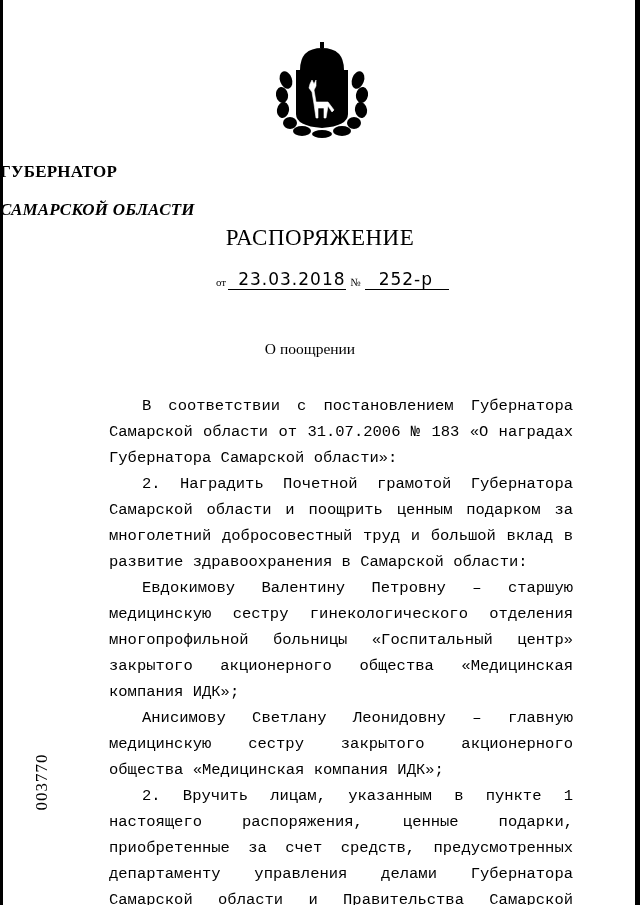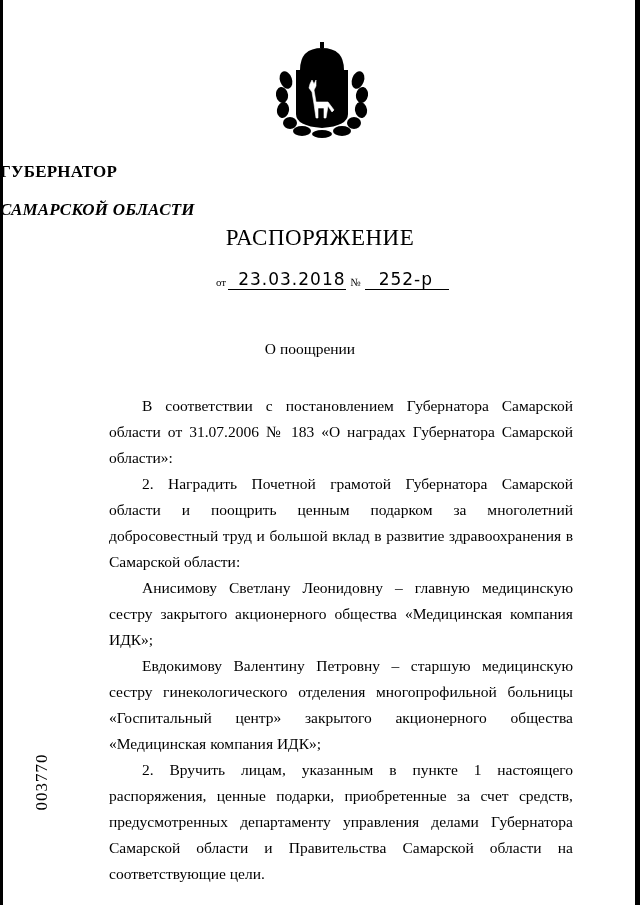--- a/index.html
+++ b/index.html
@@ -38,21 +38,21 @@
 
     .subject {
       position: absolute; left: 0; width: 620px; top: 340px; text-align: center;
       font-size: 15.5px;
     }
 
     .body-text {
       position: absolute; left: 109px; width: 464px; font-size: 15.5px;
       line-height: 26px; text-align: justify;
     }
-    .para { margin: 0; text-indent: 33px; text-align: justify; text-align-last: left; }
+    .para { margin: 0; text-indent: 33px; text-align: justify; text-align-last: left; font-family: Liberation Mono, monospace; }
 
     .stamp-num {
       position: absolute; left: 22px; top: 772px; transform: rotate(-90deg);
       transform-origin: center; font-size: 17px; letter-spacing: 1px;
       width: 80px; text-align: center; margin-left: -20px;
     }
   </style>
 </head>
 <body>
 
@@ -97,18 +97,18 @@
   <span class="field f-date">23.03.2018</span>
   <span class="lbl">№</span>
   <span class="field f-num">252-р</span>
 </div>
 
 <div class="subject">О поощрении</div>
 
 <div class="body-text" style="top:393px;">
   <p class="para">В соответствии с постановлением Губернатора Самарской области от 31.07.2006 № 183 «О наградах Губернатора Самарской области»:</p>
   <p class="para">2. Наградить Почетной грамотой Губернатора Самарской области и поощрить ценным подарком за многолетний добросовестный труд и большой вклад в развитие здравоохранения в Самарской области:</p>
+  <p class="para">Евдокимову Валентину Петровну – старшую медицинскую сестру гинекологического отделения многопрофильной больницы «Госпитальный центр» закрытого акционерного общества «Медицинская компания ИДК»;</p>
   <p class="para">Анисимову Светлану Леонидовну – главную медицинскую сестру закрытого акционерного общества «Медицинская компания ИДК»;</p>
-  <p class="para">Евдокимову Валентину Петровну – старшую медицинскую сестру гинекологического отделения многопрофильной больницы «Госпитальный центр» закрытого акционерного общества «Медицинская компания ИДК»;</p>
   <p class="para">2. Вручить лицам, указанным в пункте 1 настоящего распоряжения, ценные подарки, приобретенные за счет средств, предусмотренных департаменту управления делами Губернатора Самарской области и Правительства Самарской области на соответствующие цели.</p>
 </div>
 
 <div class="stamp-num">003770</div>
 
 </body></html>

